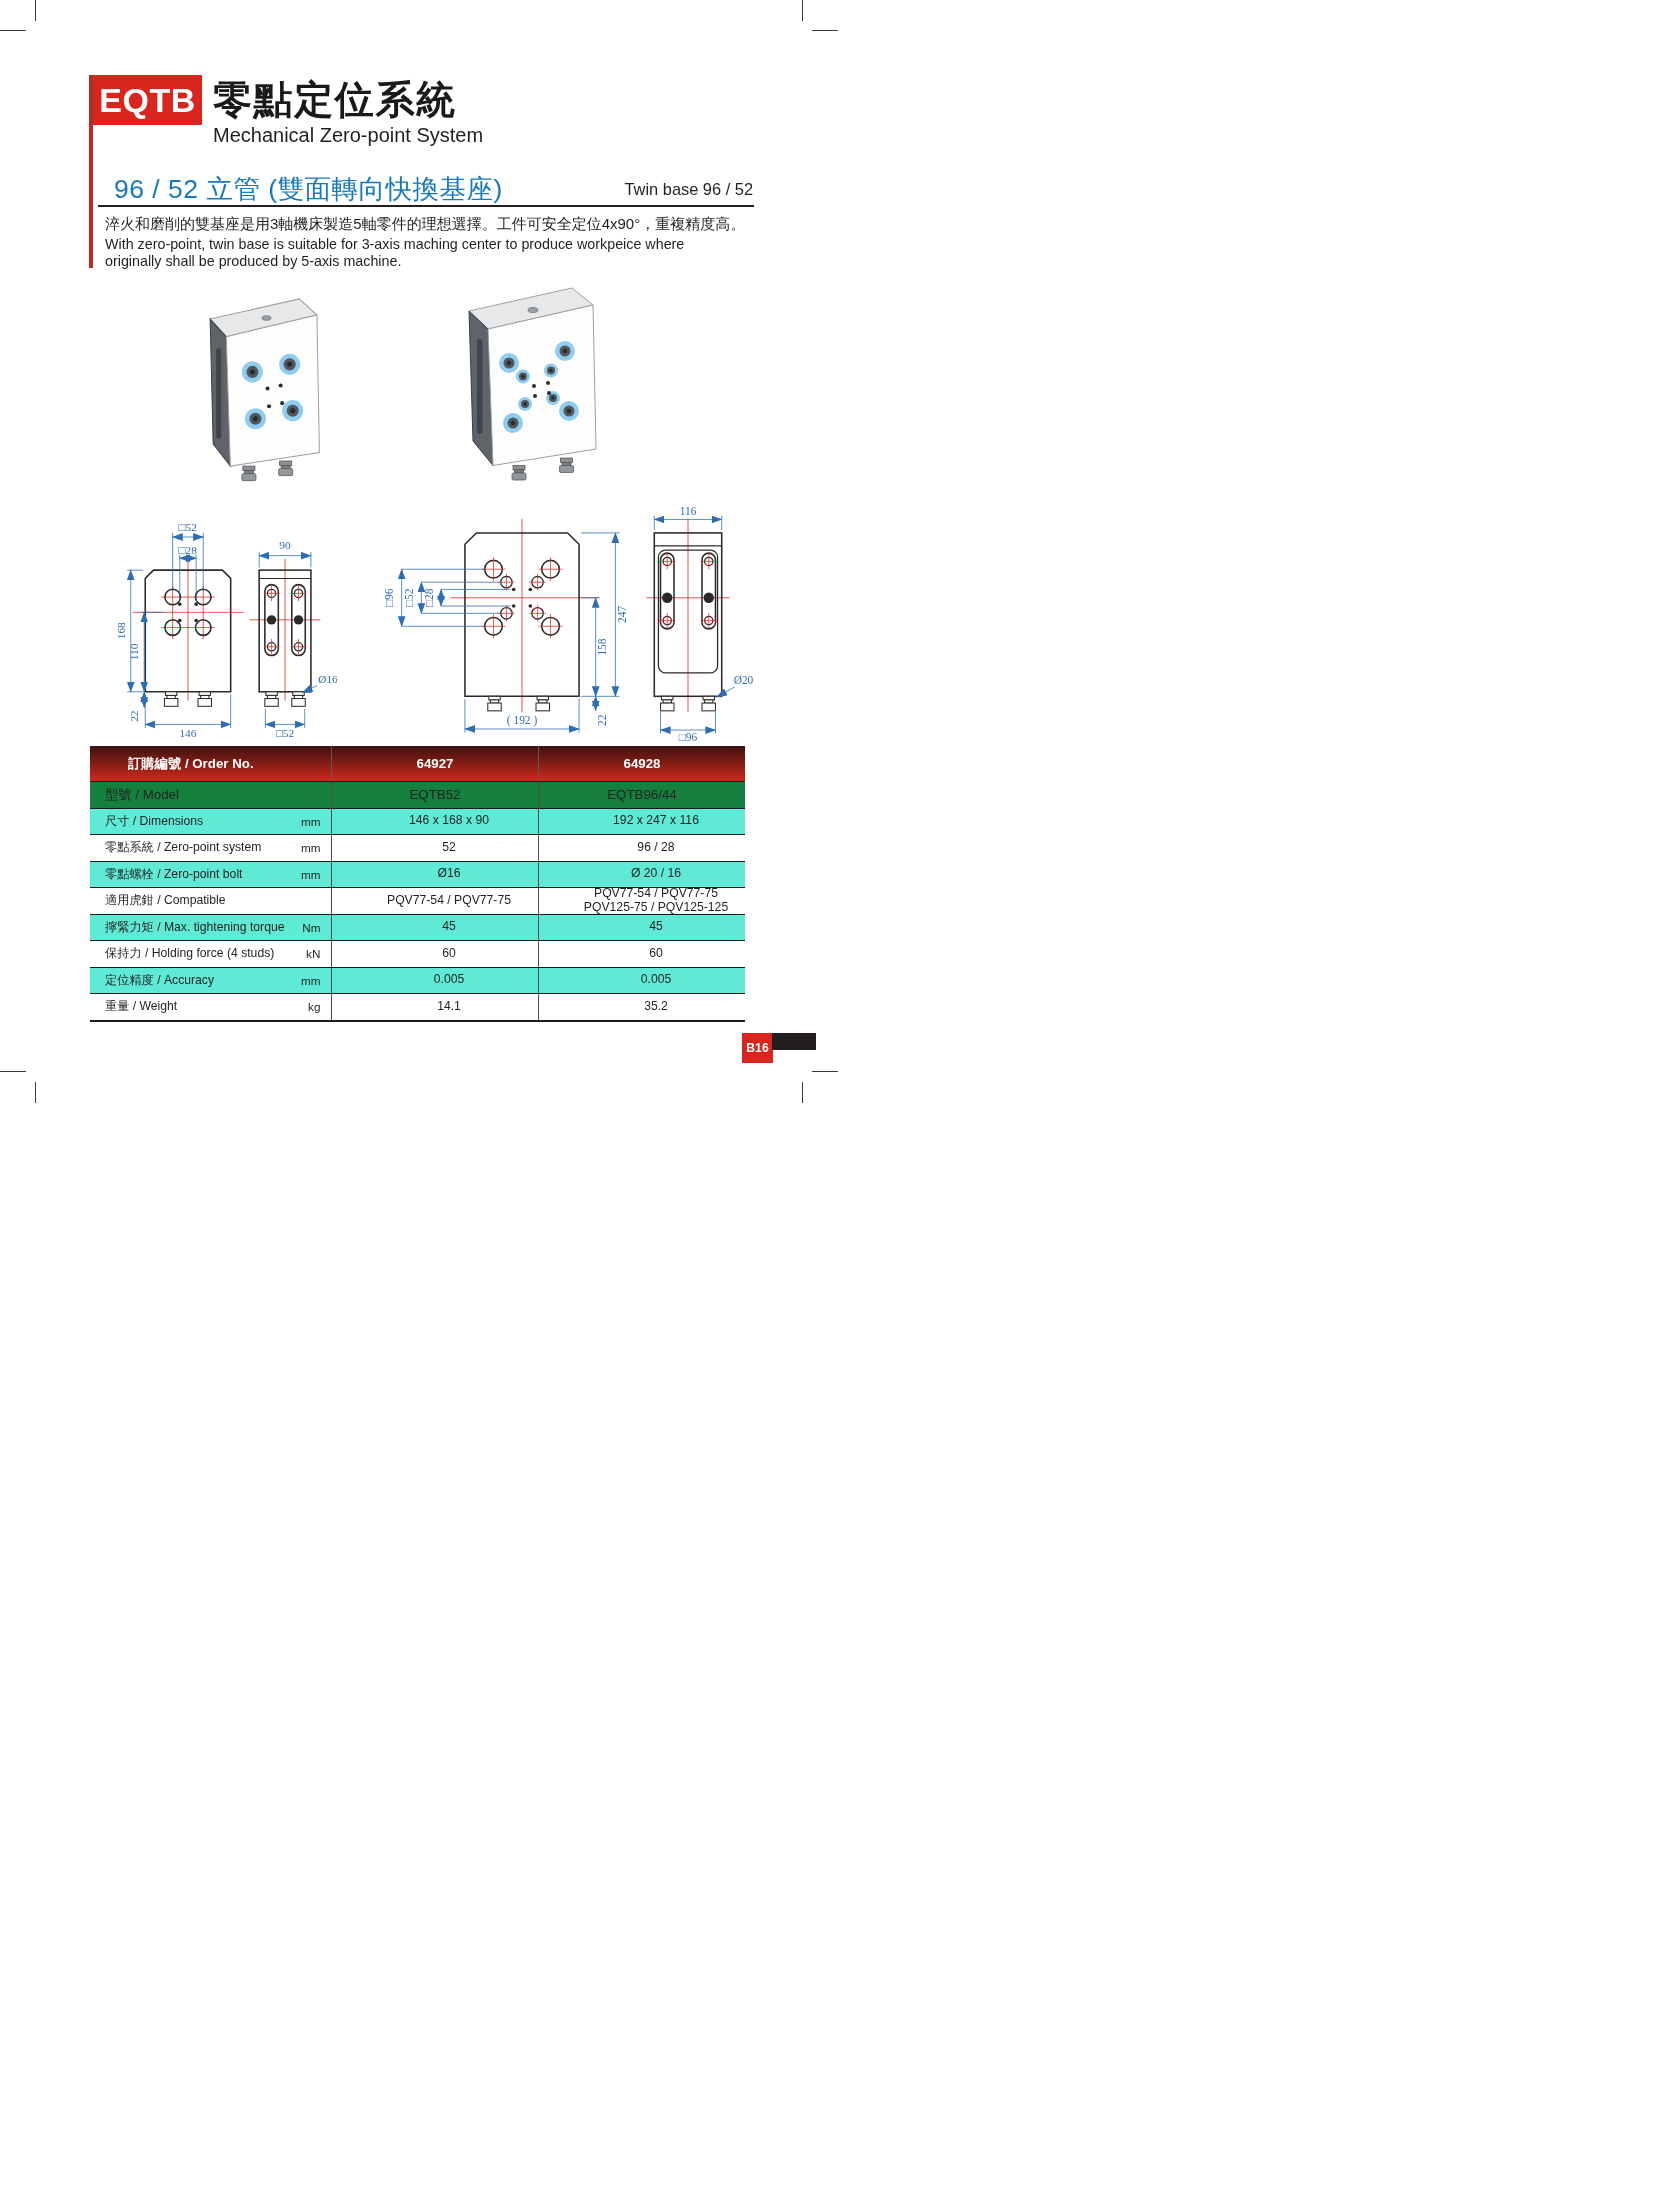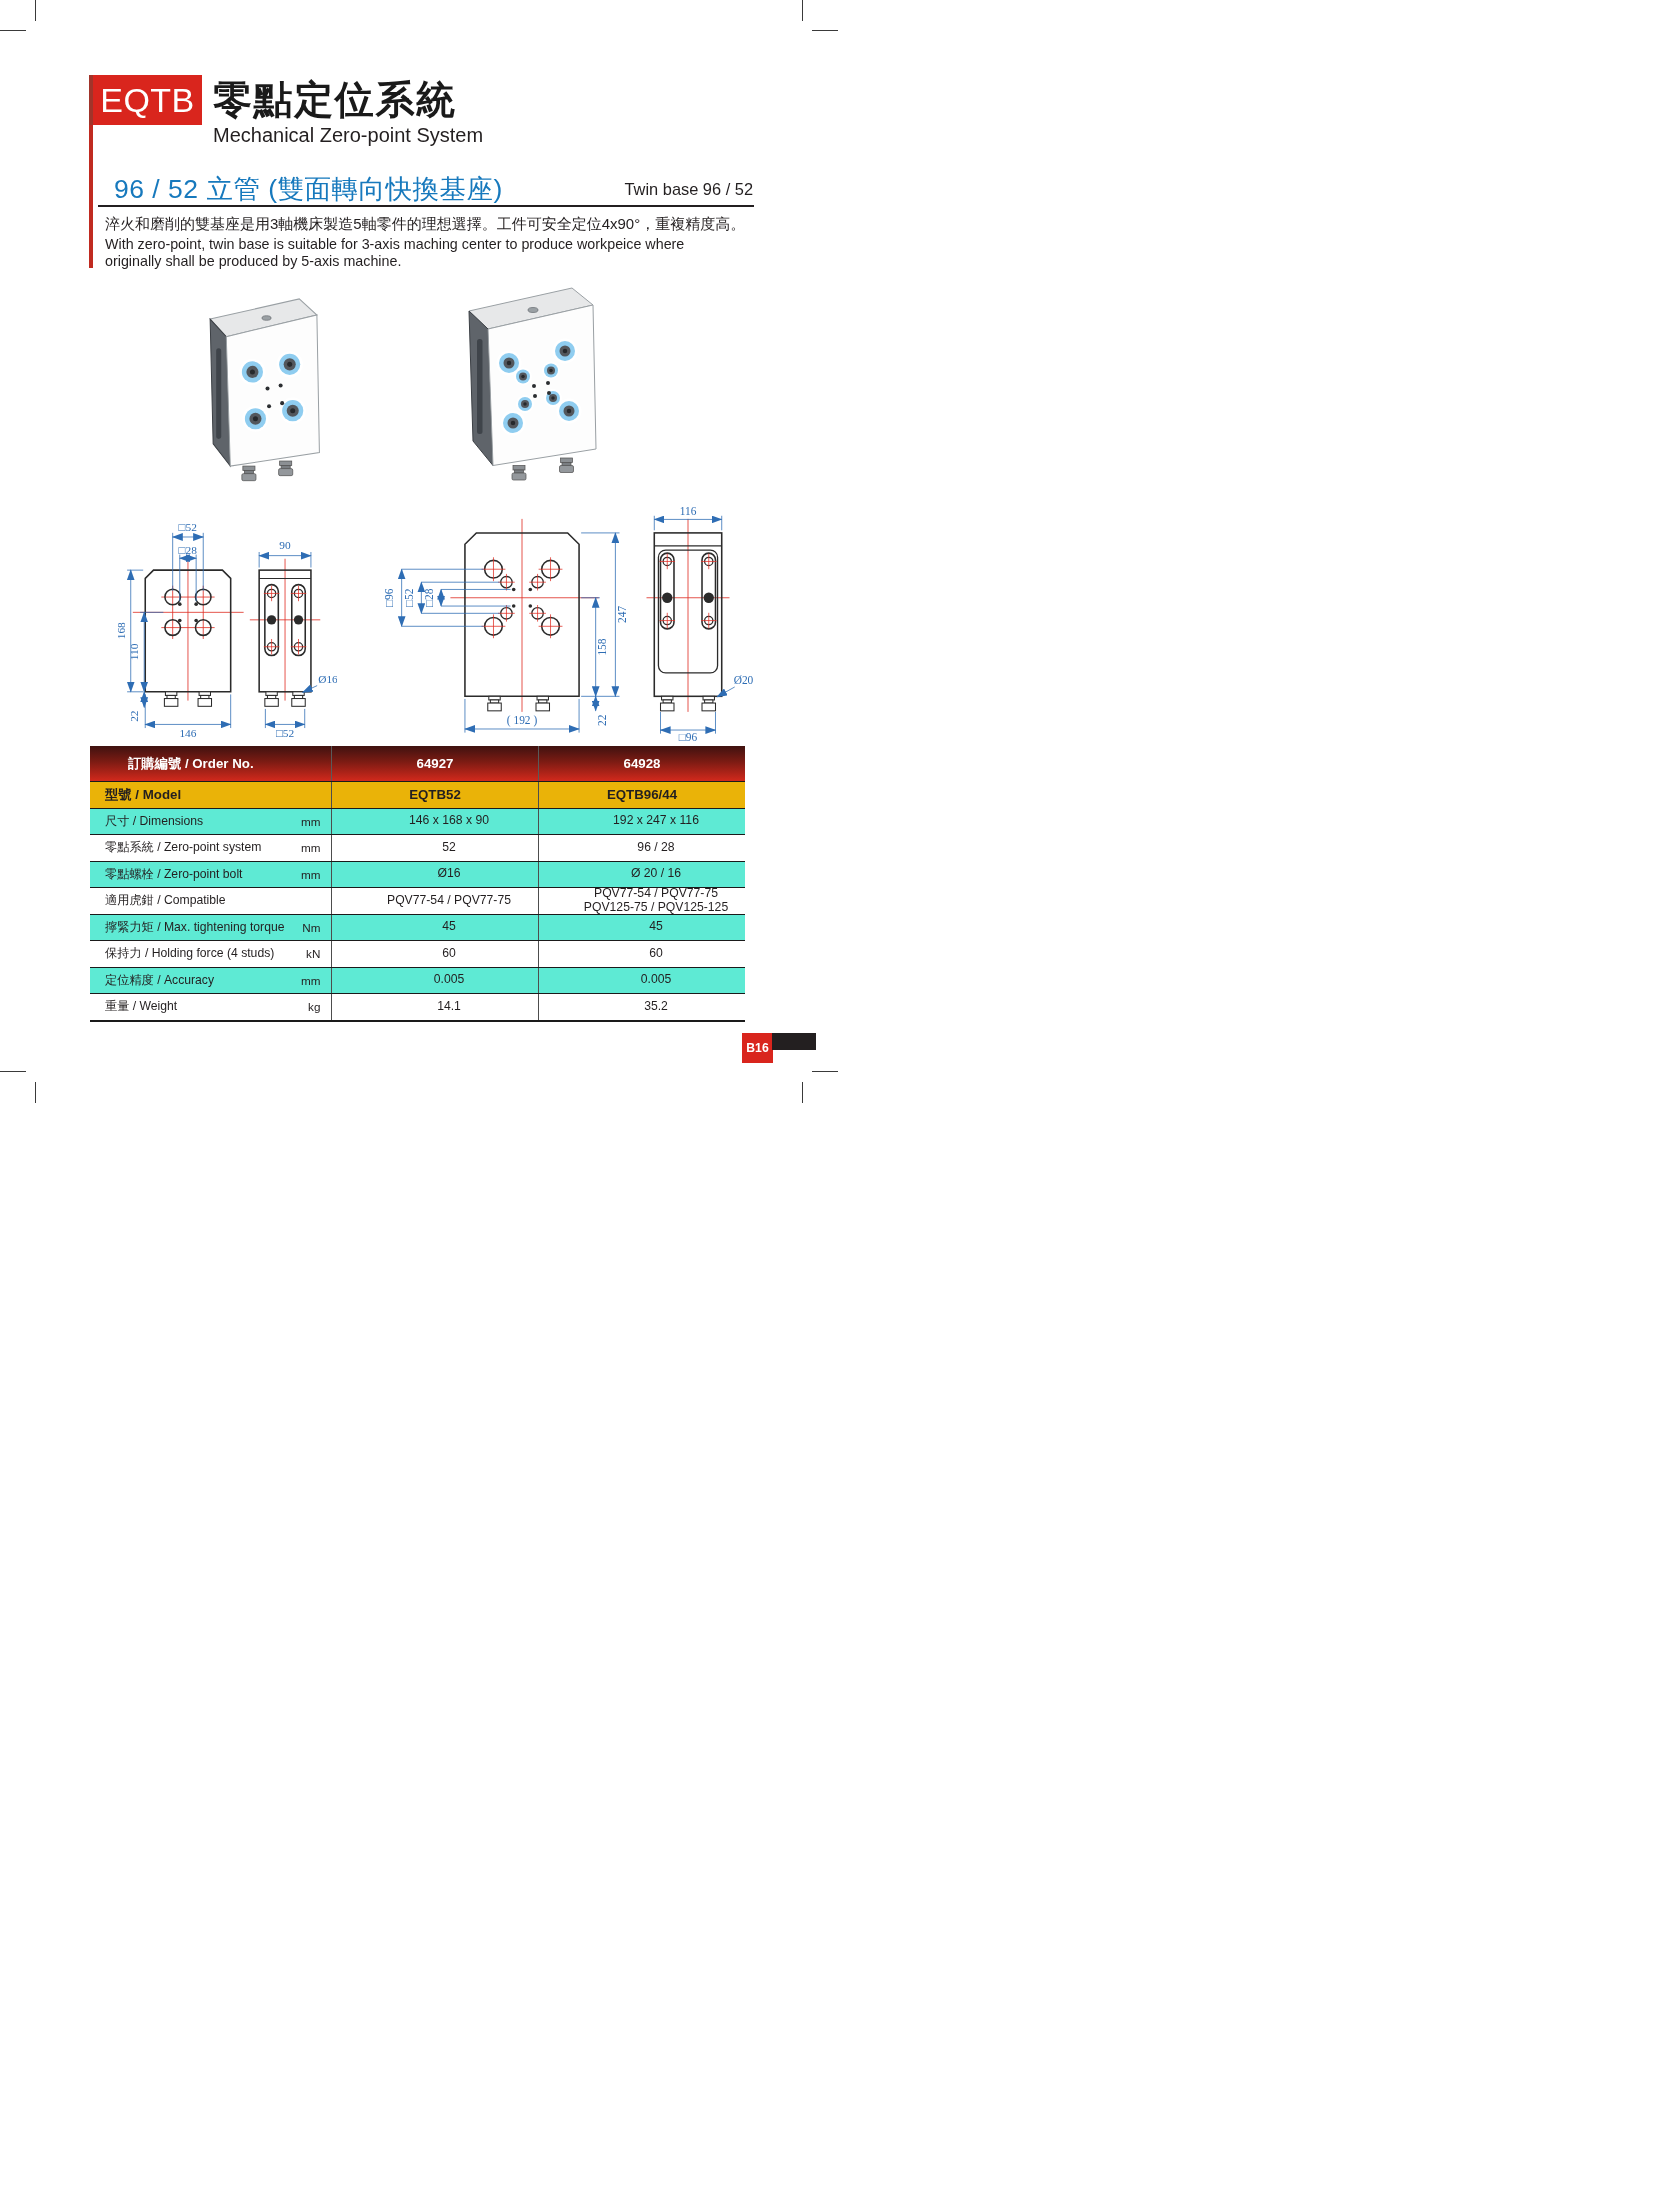--- a/index.html
+++ b/index.html
@@ -5,21 +5,21 @@
   html,body{margin:0;padding:0;background:#ffffff;}
   .page{position:relative;width:838px;height:1103px;background:#fff;overflow:hidden;
         font-family:"Liberation Sans",sans-serif;color:#231f20;}
   .abs{position:absolute;}
   
   .crop{position:absolute;background:#3a3a3a;}
   
   .logo-strip{position:absolute;left:89px;top:75px;width:4.2px;height:51px;background:#a1342a;}
   .logo-block{position:absolute;left:93px;top:75px;width:109px;height:50px;background:#d9251d;
               display:flex;align-items:center;justify-content:center;}
-  .logo-text{color:#fff;font-weight:400;font-size:34px;letter-spacing:0.5px;}
+  .logo-text{color:#fff;font-weight:700;font-size:34px;letter-spacing:0.5px;}
   .logo-line{position:absolute;left:89px;top:125px;width:4.2px;height:143px;background:#c02a20;}
   .title-zh{position:absolute;left:213px;top:77px;font-size:39px;font-weight:700;color:#1a1a1a;
             letter-spacing:1.6px;line-height:46px;white-space:nowrap;}
   .title-en{position:absolute;left:213px;top:124px;font-size:20px;color:#231f20;white-space:nowrap;}
   
   .sec-zh{position:absolute;left:114px;top:171px;font-size:26.5px;color:#1779bd;white-space:nowrap;letter-spacing:0.5px;}
   .sec-en{position:absolute;right:85px;top:180px;font-size:16.4px;color:#231f20;white-space:nowrap;}
   .sec-rule{position:absolute;left:98px;top:205px;width:656px;height:1.6px;background:#231f20;}
   
   .desc{position:absolute;left:105px;top:215px;width:706px;}
@@ -31,21 +31,21 @@
   .trow.first{border-top:none;}
   .trow.last{border-bottom:2.7px solid #1a1a1a;}
   .c1{width:241px;display:flex;align-items:center;justify-content:space-between;
       padding:0 10.6px 0 15px;box-sizing:border-box;}
   .c2,.c3{width:207px;display:flex;align-items:center;justify-content:center;text-align:center;
       border-left:1.1px solid #4d4d4d;box-sizing:border-box;white-space:pre-line;}
   .hrow{height:35px;background:linear-gradient(180deg,#3f1210 0%,#7c1b13 45%,#d2291c 100%);
         color:#fff;font-weight:700;}
   .hrow .c1{font-size:13.3px;padding-left:38px;}
   .hrow .c2,.hrow .c3{font-size:13.3px;border-left:1.1px solid #5a5a5a;}
-  .mrow{height:25.5px;background:#eab308;font-weight:700;}
+  .mrow{height:25.5px;background:#15803d;font-weight:400;}
   .mrow .c1,.mrow .c2,.mrow .c3{font-size:13.3px;}
   .drow{height:25.5px;background:#fff;}
   .drow.g{background:#5eead4;}
   .drow .lbl{font-size:12.2px;}
   .drow .unit{font-size:11.7px;color:#231f20;}
   .drow .c2,.drow .c3{font-size:12.2px;line-height:13.8px;padding-left:28px;}
   
   .b16-red{position:absolute;left:742px;top:1033px;width:31px;height:30px;background:#d9251d;
            color:#fff;font-weight:700;font-size:12.2px;display:flex;align-items:center;justify-content:center;}
   .b16-black{position:absolute;left:772px;top:1033px;width:44px;height:17px;background:#231f20;}

